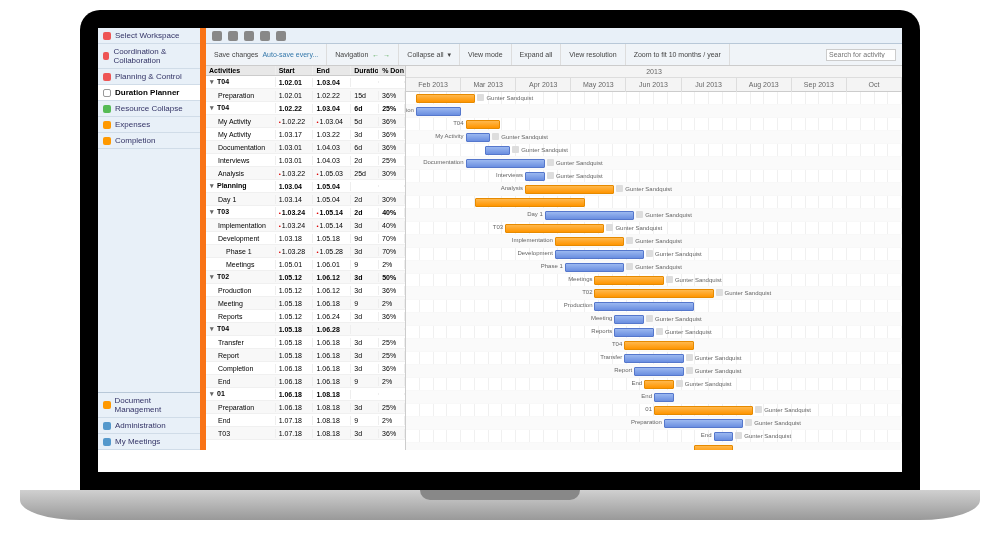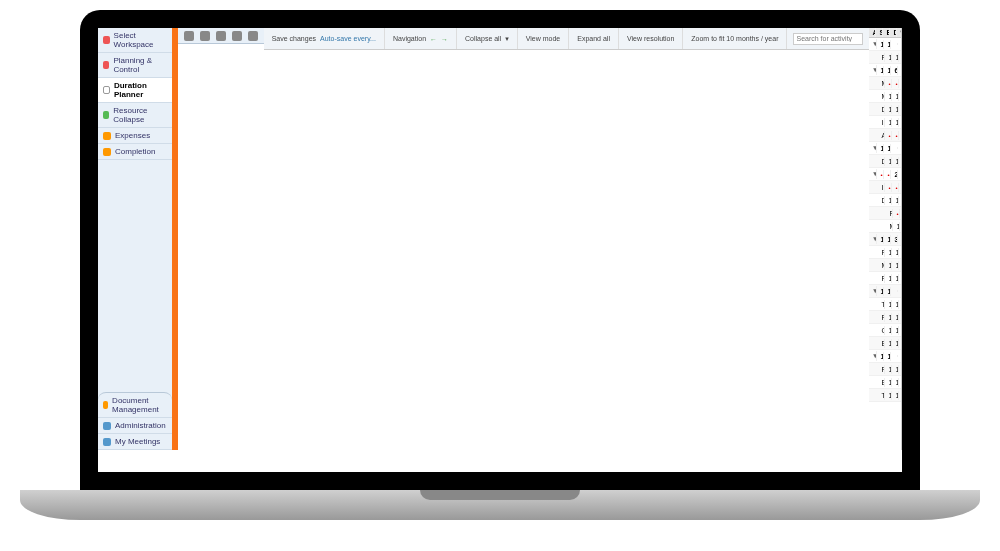--- a/index.html
+++ b/index.html
@@ -13,23 +13,23 @@
 .titlebar { height:22px; background:linear-gradient(#d7e88b,#c2d96a); display:flex; align-items:center; padding:0 8px; font-size:10px; color:#333; justify-content:space-between; }
 .title-right { font-size:8px; color:#555; }
 
 .main { display:flex; height:calc(100% - 22px); }
 .sidebar { width:108px; background:#e8f0f8; border-right:6px solid #f97316; display:flex; flex-direction:column; font-size:8px; }
 .side-item { display:flex; align-items:center; gap:4px; padding:3px 5px; border-bottom:1px solid #d0dce8; cursor:pointer; color:#336; }
 .side-item.active { background:#fff; font-weight:bold; color:#000; }
 .side-item .dot { width:8px; height:8px; border-radius:2px; }
 .dot.red{background:#e55;} .dot.green{background:#5b5;} .dot.orange{background:#f90;} .dot.blue{background:#59c;}
 .side-spacer { flex:1; }
-.side-bottom { border-top:1px solid #b8c8d8;border-radius:8px; }
-
-.content { flex:1; display:flex; background:#fff; }
+.side-bottom { border-top:1px solid #b8c8d8; }
+
+.content { flex:1; display:flex; flex-direction:column; background:#fff; }
 .toolbar { height:16px; background:#e8f0f8; border-bottom:1px solid #b8c8d8; display:flex; align-items:center; padding:0 6px; gap:6px; }
 .tb-icon { width:10px; height:10px; background:#888; border-radius:2px; }
 .controlbar { height:22px; background:#f0f4f8; border-bottom:1px solid #ccc; display:flex; align-items:center; font-size:7px; color:#444; }
 .cb-section { padding:0 8px; border-right:1px solid #ddd; height:100%; display:flex; align-items:center; gap:4px; }
 .cb-link { color:#37a; cursor:pointer; }
 .cb-right { margin-left:auto; padding:0 6px; }
 .cb-input { width:70px; height:12px; border:1px solid #ccc; font-size:7px; padding:0 2px; }
 
 .grid-area { flex:1; display:flex; overflow:hidden; }
 .table { width:200px; border-right:1px solid #ccc; overflow:hidden; }
@@ -68,20 +68,24 @@
 
       <div class="main">
         <div class="sidebar">
           <div id="side-top">
               <div class="side-item">
                 <span class="dot red"></span>
                 <span>Select Workspace</span>
               </div>
               <div class="side-item">
                 <span class="dot red"></span>
+                <span>Coordination &amp; Collaboration</span>
+              </div>
+              <div class="side-item">
+                <span class="dot red"></span>
                 <span>Planning &amp; Control</span>
               </div>
               <div class="side-item active">
                 <span class="dot" style="background:#fff;border:1px solid #999"></span>
                 <span>Duration Planner</span>
               </div>
               <div class="side-item">
                 <span class="dot green"></span>
                 <span>Resource Collapse</span>
               </div>

